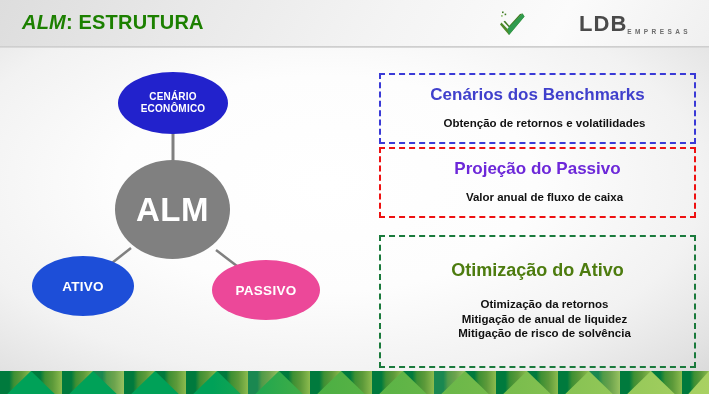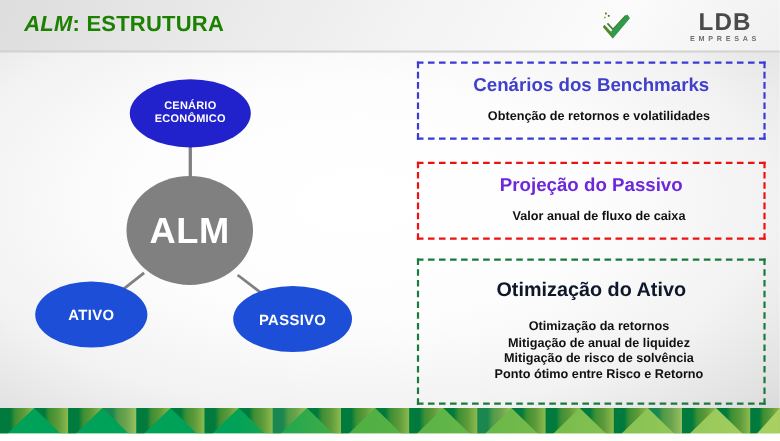--- a/index.html
+++ b/index.html
@@ -52,22 +52,22 @@
     display: flex;
     align-items: center;
   }
   #logo-mark {
     width: 30px; height: 30px;
     margin-right: 3px;
     flex: none;
   }
   #logo-text {
     display: flex;
-    flex-direction: column;
-    align-items: center;
+    flex-direction: row;
+    align-items: flex-end;
     line-height: 1;
     margin-left: 48px;
   }
   #logo-name {
     font-size: 22px;
     font-weight: bold;
     color: #4a4a4a;
     letter-spacing: 1px;
     line-height: 1;
   }
@@ -127,21 +127,21 @@
   #node-ativo {
     left: 32px; top: 208px;
     width: 102px; height: 60px;
     background: #1d4ed8;
     font-size: 13.5px;
     letter-spacing: 0.3px;
   }
   #node-passivo {
     left: 212px; top: 212px;
     width: 108px; height: 60px;
-    background: #1d4ed8;
+    background: #ec4899;
     font-size: 13.5px;
     letter-spacing: 0.3px;
   }
 
   
   .panel {
     position: absolute;
     left: 379px;
     width: 317px;
     box-sizing: border-box;
@@ -159,38 +159,38 @@
   }
   .panel-body {
     font-size: 11.5px;
     font-weight: bold;
     color: #111111;
     text-align: center;
     line-height: 14.5px;
     margin-left: 14px;
   }
   #panel-benchmarks {
-    top: 56px; height: 71px;
+    top: 73px; height: 71px;
     border: 2px dashed #3a3ad6;
   }
   #panel-benchmarks .panel-title { color: #4040cc; }
   #panel-benchmarks .panel-body { margin-top: 11px; }
 
   #panel-passivo {
     top: 147px; height: 71px;
     border: 2px dashed #ee1111;
   }
   #panel-passivo .panel-title { color: #6d28d9; }
   #panel-passivo .panel-body { margin-top: 11px; }
 
   #panel-ativo {
     top: 235px; height: 133px;
     border: 2px dashed #1a7a3c;
   }
-  #panel-ativo .panel-title { color: #0f172a; font-size: 18px; }
+  #panel-ativo .panel-title { color: #4d7c0f; font-size: 18px; }
   #panel-ativo .panel-body { margin-top: 16px; }
 
   
   #footer {
     position: absolute;
     left: 0; top: 371px;
     width: 709px; height: 30px;
     background: #7ab648;
   }
   #footer svg {
@@ -264,21 +264,20 @@
       <div>Valor anual de fluxo de caixa</div>
     </div>
   </div>
 
   <div class="panel" id="panel-ativo">
     <div class="panel-title">Otimização do Ativo</div>
     <div class="panel-body">
       <div>Otimização da retornos</div>
       <div>Mitigação de anual de liquidez</div>
       <div>Mitigação de risco de solvência</div>
-      <div>Ponto ótimo entre Risco e Retorno</div>
     </div>
   </div>
 
   <div id="footer">
     <svg width="709" height="30" viewBox="0 0 709 30" preserveAspectRatio="none">
       <defs>
         <linearGradient id="bandbase" x1="0" y1="0" x2="1" y2="0">
           <stop offset="0" stop-color="#00a158"></stop>
           <stop offset="0.30" stop-color="#00a158"></stop>
           <stop offset="0.45" stop-color="#4caf43"></stop>

